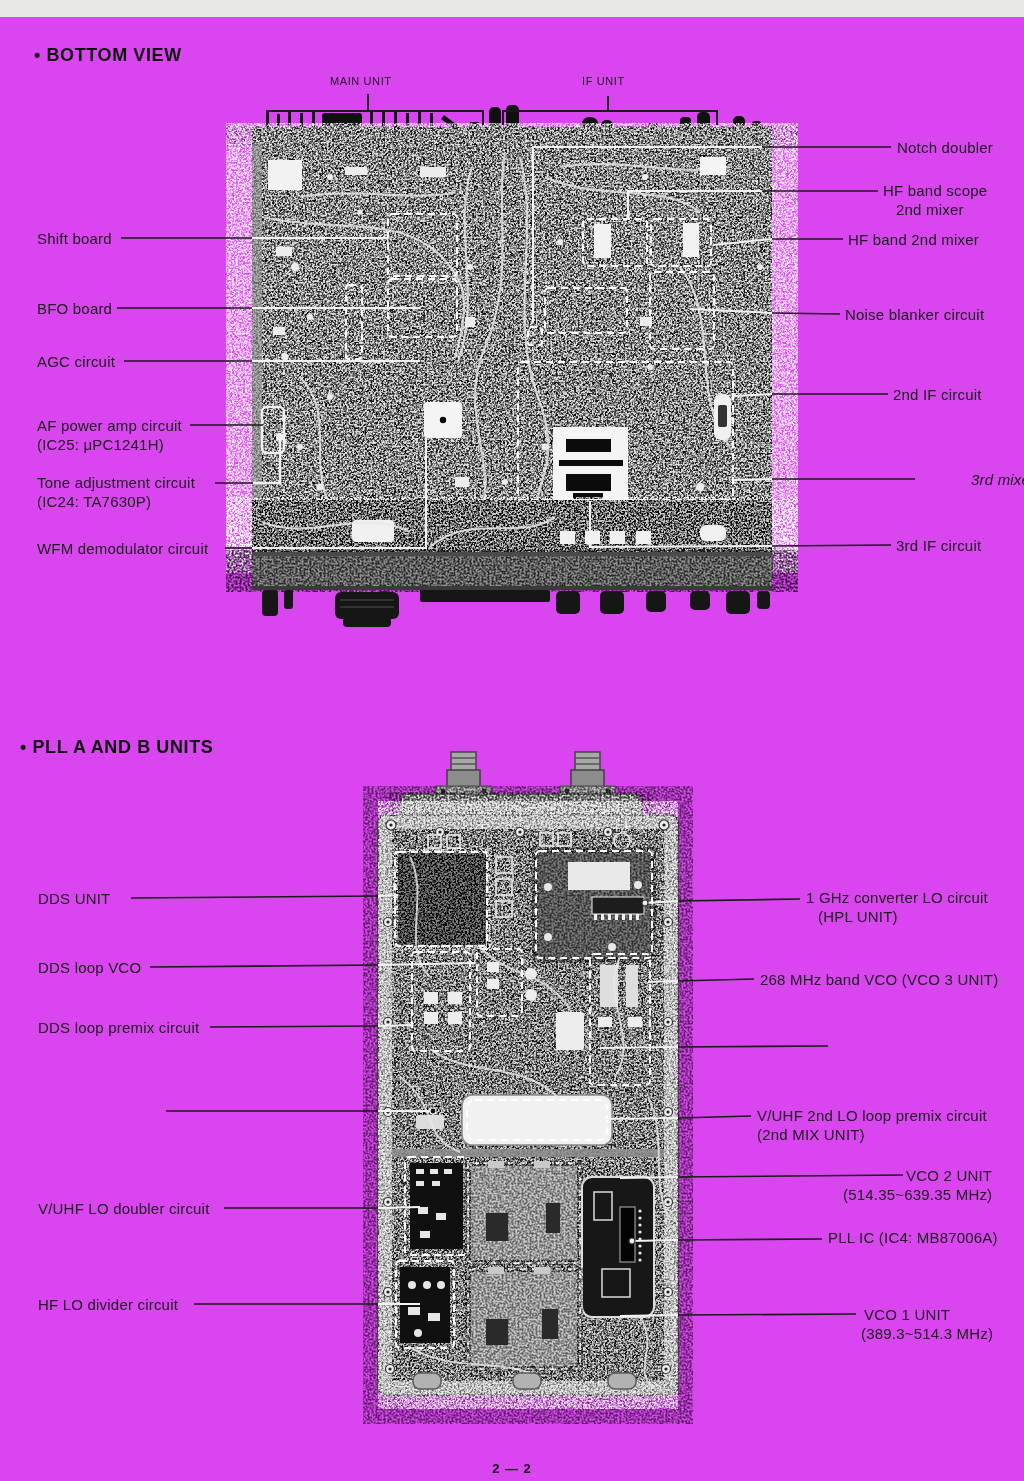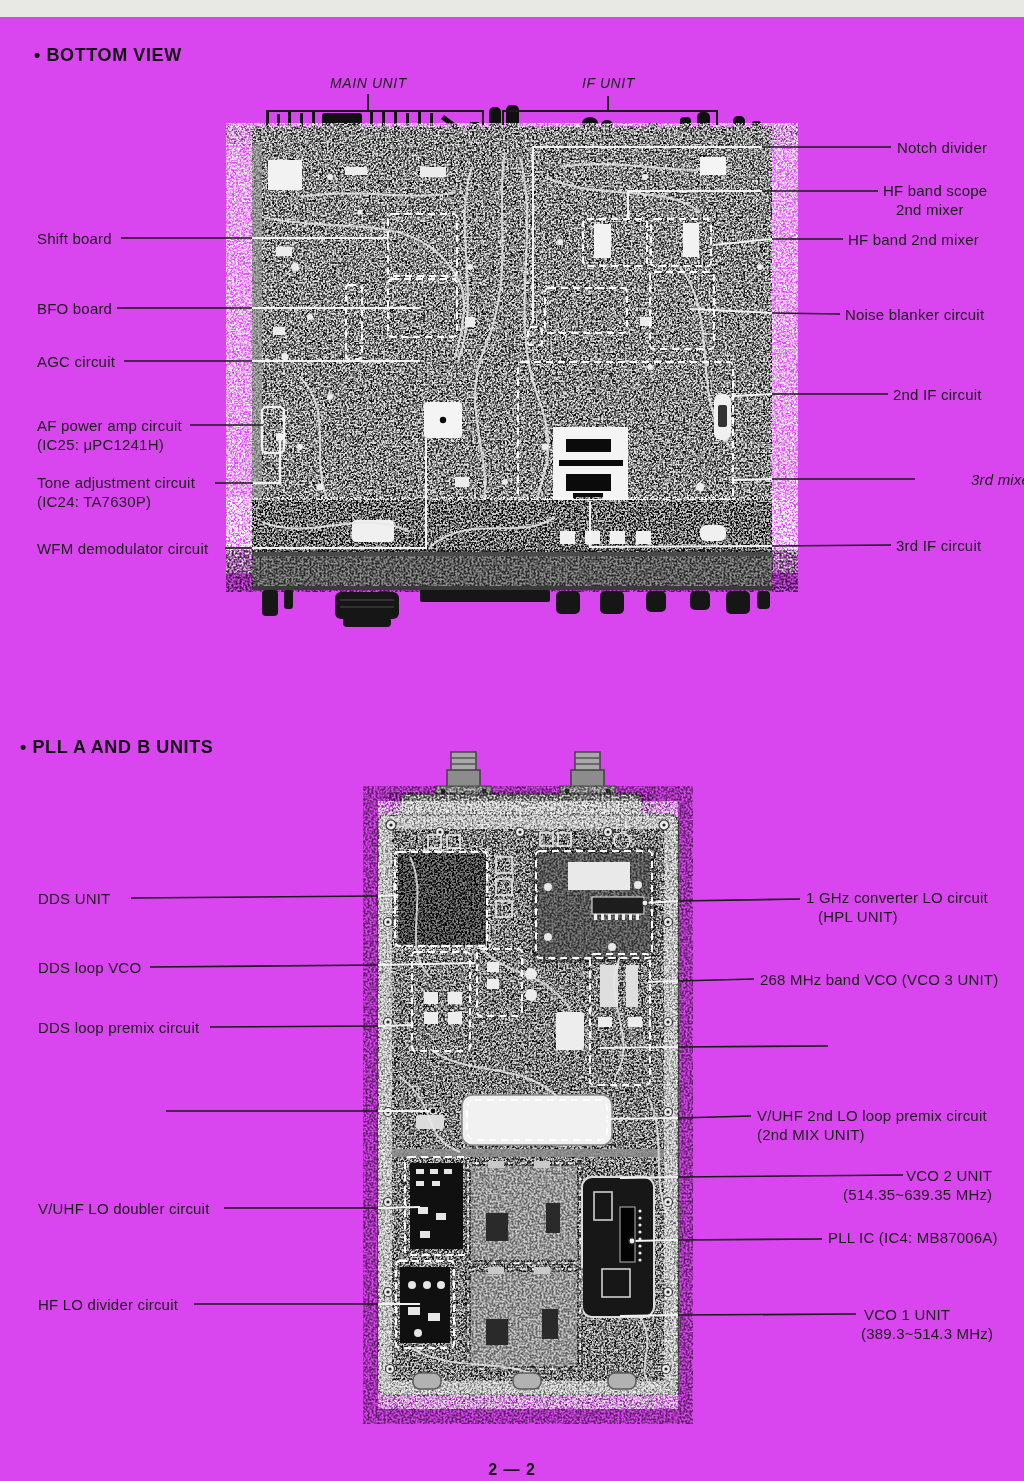--- a/index.html
+++ b/index.html
@@ -17,26 +17,26 @@
     position:absolute;
     font-size:18px;font-weight:bold;letter-spacing:.6px;
     color:#111;white-space:nowrap;
   }
   .lbl{
     position:absolute;
     font-size:15px;letter-spacing:.2px;
     color:#1c1c1c;white-space:nowrap;line-height:19px;
   }
   .bracket-lbl{
-    position:absolute;font-size:14px;letter-spacing:.6px;
-    color:#1c1c1c;white-space:nowrap;font-style:italic;
+    position:absolute;font-size:11px;letter-spacing:.6px;
+    color:#1c1c1c;white-space:nowrap;
   }
   .page-number{
     position:absolute;left:0;top:1444px;width:1024px;
-    text-align:center;font-size:16px;font-weight:bold;letter-spacing:1px;
+    text-align:center;font-size:13px;font-weight:bold;letter-spacing:1px;
     color:#111;
   }
 </style>
 </head>
 <body>
 
 <div class="page">
 
   <svg class="art" width="1024" height="1481" viewBox="0 0 1024 1481">
     <defs>
@@ -511,21 +511,21 @@
   <div class="lbl" style="left:37px;top:399px;">
     <div>AF power amp circuit</div>
     <div>(IC25: μPC1241H)</div>
   </div>
   <div class="lbl" style="left:37px;top:456px;">
     <div>Tone adjustment circuit</div>
     <div>(IC24: TA7630P)</div>
   </div>
   <div class="lbl" style="left:37px;top:522px;">WFM demodulator circuit</div>
 
-  <div class="lbl" style="left:897px;top:121px;">Notch divider</div>
+  <div class="lbl" style="left:897px;top:121px;">Notch doubler</div>
   <div class="lbl" style="left:883px;top:164px;">
     <div>HF band scope</div>
     <div style="margin-left:13px;">2nd mixer</div>
   </div>
   <div class="lbl" style="left:848px;top:213px;">HF band 2nd mixer</div>
   <div class="lbl" style="left:845px;top:288px;">Noise blanker circuit</div>
   <div class="lbl" style="left:893px;top:368px;">2nd IF circuit</div>
   <div class="lbl" style="left:971px;top:453px;font-style:italic;">3rd mixer</div>
   <div class="lbl" style="left:896px;top:519px;">3rd IF circuit</div>
 

